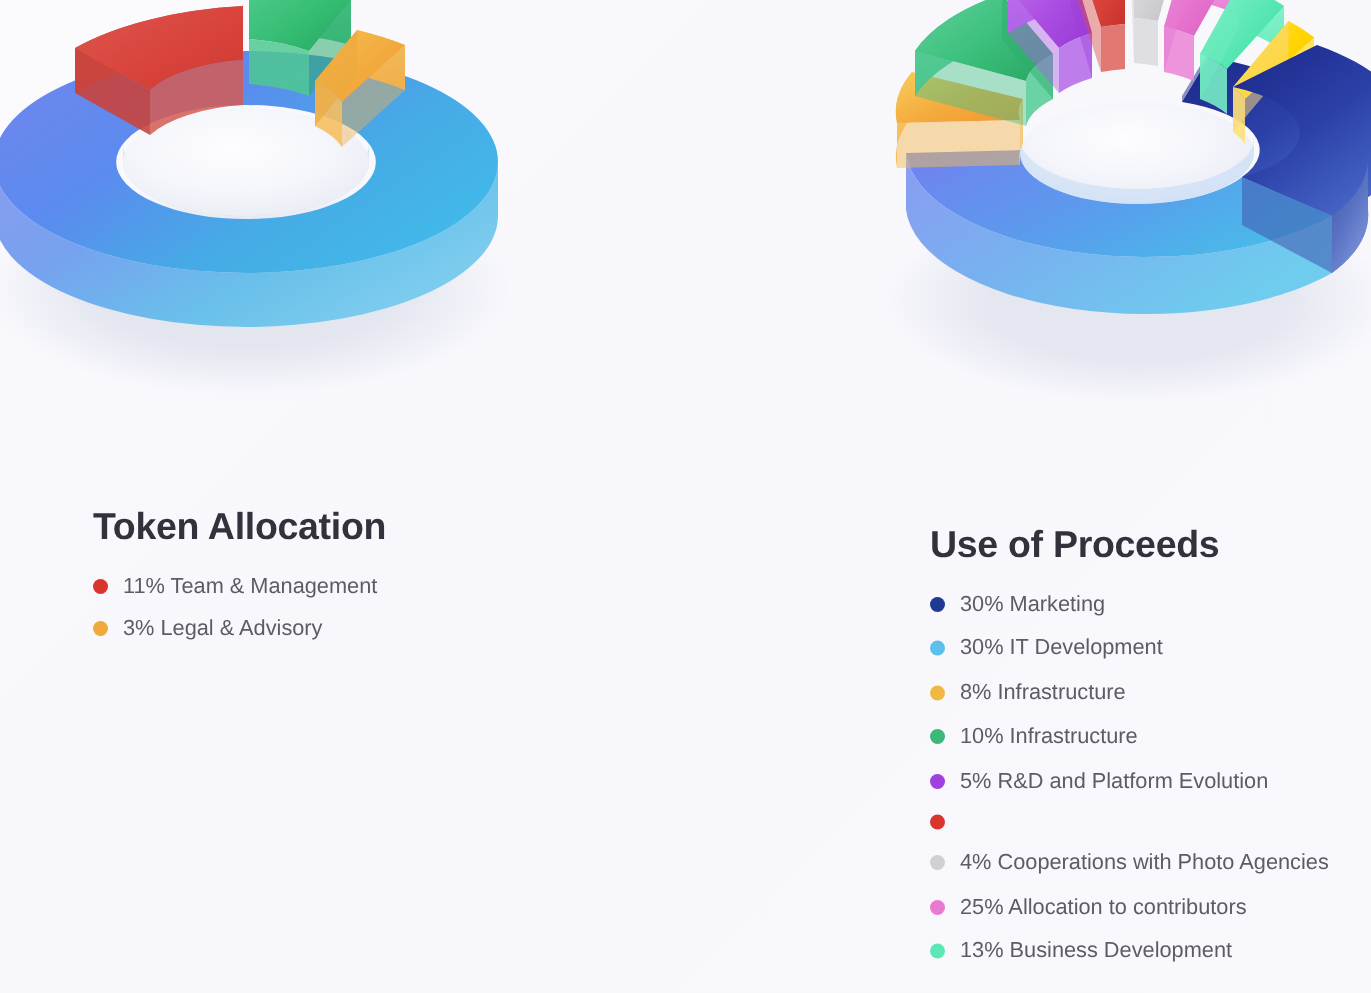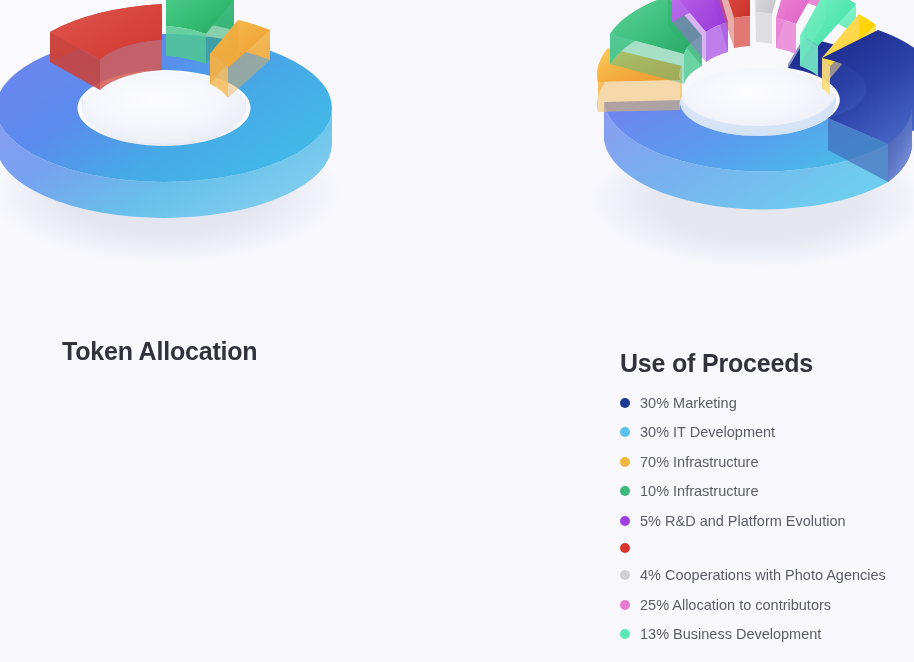--- a/index.html
+++ b/index.html
@@ -381,37 +381,45 @@
       </g>
 
       <path d="M 306 40 A 160 74 0 0 1 316 154 L 256 128 A 78 34 0 0 0 250 68 Z" fill="url(#R-navy-top)"></path>
       <path d="M 316 154 A 160 74 0 0 0 340 112 L 340 150 A 160 74 0 0 1 316 192 Z" fill="url(#R-navy-wall)"></path>
     </svg>
   </div>
 
   <div class="legend-block" id="legend-left">
     <h2 class="legend-title">Token Allocation</h2>
     <ul class="legend-list">
+      <li class="legend-item">
+        <span class="legend-dot" style="background:#d9352c"></span>
+        <span class="legend-label">11% Team &amp; Management</span>
+      </li>
+      <li class="legend-item">
+        <span class="legend-dot" style="background:#f0a93c"></span>
+        <span class="legend-label">3% Legal &amp; Advisory</span>
+      </li>
     </ul>
   </div>
 
   <div class="legend-block" id="legend-right">
     <h2 class="legend-title">Use of Proceeds</h2>
     <ul class="legend-list">
       <li class="legend-item">
         <span class="legend-dot" style="background:#1f3a93"></span>
         <span class="legend-label">30% Marketing</span>
       </li>
       <li class="legend-item">
         <span class="legend-dot" style="background:#5bc0eb"></span>
         <span class="legend-label">30% IT Development</span>
       </li>
       <li class="legend-item">
         <span class="legend-dot" style="background:#f0b840"></span>
-        <span class="legend-label">70% Infrastructure</span>
+        <span class="legend-label">8% Infrastructure</span>
       </li>
       <li class="legend-item">
         <span class="legend-dot" style="background:#3cb878"></span>
         <span class="legend-label">10% Infrastructure</span>
       </li>
       <li class="legend-item">
         <span class="legend-dot" style="background:#a040e0"></span>
         <span class="legend-label">5% R&amp;D and Platform Evolution</span>
       </li>
       <li class="legend-item">

